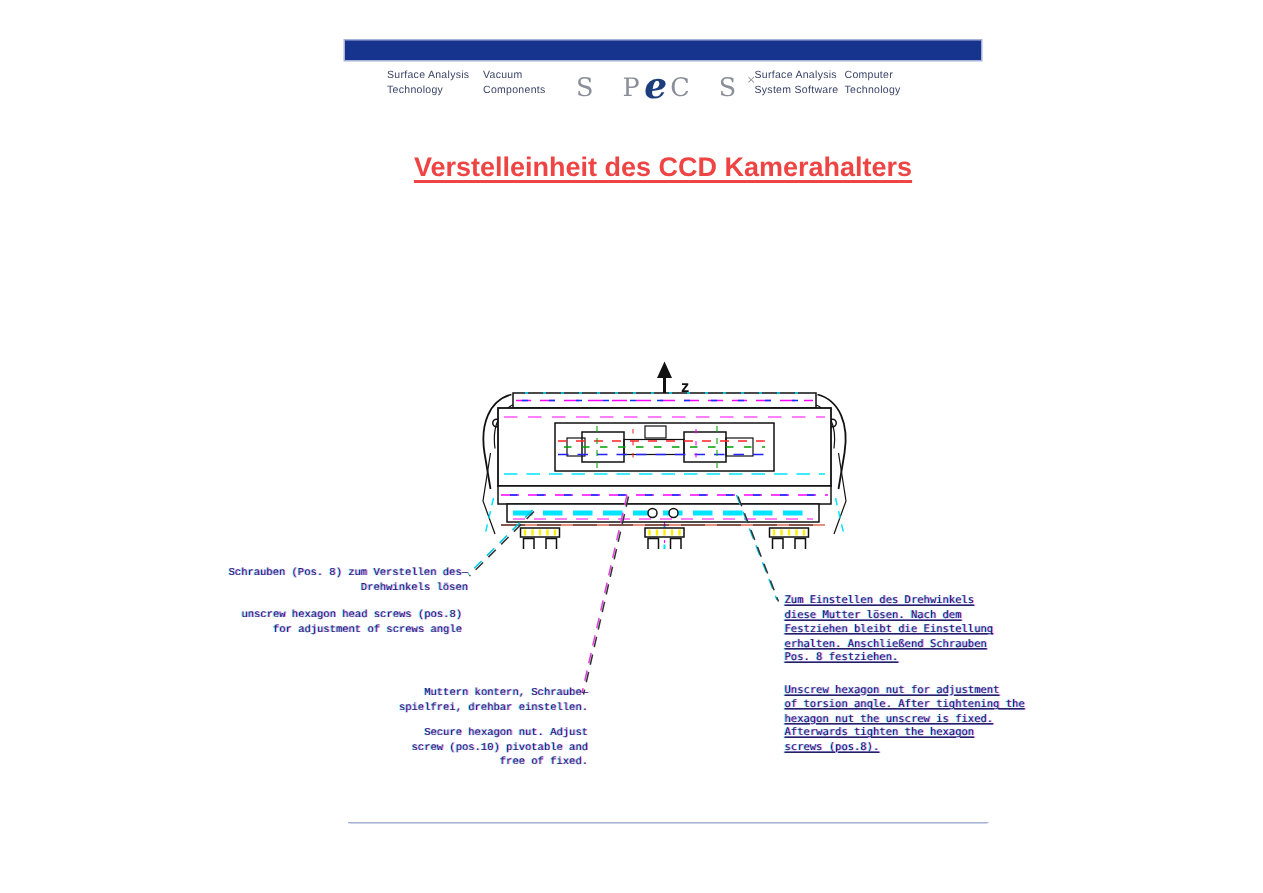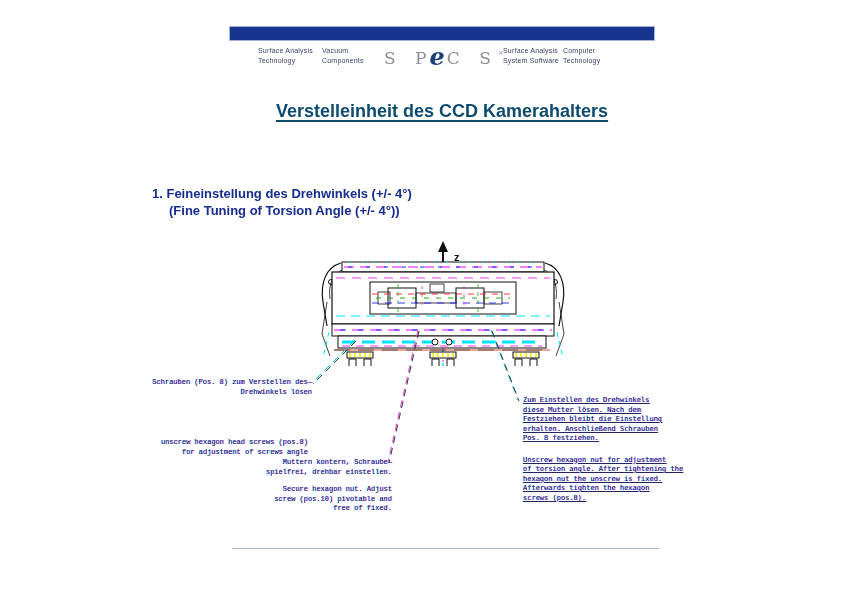--- a/index.html
+++ b/index.html
@@ -9,21 +9,21 @@
   .bar.top{left:230px;top:27px;width:424px;height:13px;}
   .bar.bottom{left:233px;top:549px;width:425px;height:18px;}
   .brand{position:absolute;font-size:7px;line-height:10px;color:#3a4468;letter-spacing:.2px;}
   .logo{position:absolute;left:384px;top:41px;width:110px;height:28px;white-space:nowrap;
         font-family:"DejaVu Serif",serif;color:#8a8f99;}
   .logo .lt{font-size:17px;letter-spacing:7px;}
   .logo .acc{font-style:italic;font-weight:bold;font-size:24px;color:#1d3e7c;
              position:relative;top:1px;margin:0 2px 0 -4px;}
   .logo .mark{font-size:7px;vertical-align:9px;letter-spacing:0;}
   .title{position:absolute;left:230px;top:100px;width:424px;text-align:center;
-         color:#0c4a6e;font-weight:bold;font-size:18px;line-height:23px;}
+         color:#ef4444;font-weight:bold;font-size:18px;line-height:23px;}
   .title .u{text-decoration:underline;text-decoration-thickness:2px;text-underline-offset:3px;}
   .section{position:absolute;left:152px;top:185px;color:#162c8e;font-weight:bold;
            font-size:13px;line-height:17px;}
   .section .l2{margin-left:17px;}
   .cad{position:absolute;font-family:"DejaVu Sans Mono",monospace;font-size:7px;
        line-height:9.5px;color:#232360;
        text-shadow:.6px 0 0 rgba(255,0,255,.55), -.6px 0 0 rgba(0,230,255,.6);}
   .cad.r{text-align:right;font-family:Liberation Mono, monospace;}
   .gap8{height:8px;} .gap12{height:12px;}
   svg text{font-family:"Liberation Sans",sans-serif;}
@@ -52,24 +52,20 @@
   </div>
   <div class="brand" style="left:563px;top:46px;">
     <div>Computer</div>
     <div>Technology</div>
   </div>
 
   <div class="title">
     <div class="u">Verstelleinheit des CCD Kamerahalters</div>
   </div>
 
-  <div class="section">
-    <div>1. Feineinstellung des Drehwinkels (+/- 4°)</div>
-    <div class="l2">(Fine Tuning of Torsion Angle (+/- 4°))</div>
-  </div>
 
   <svg viewBox="0 0 560 296" style="position:absolute;left:130px;top:236px;width:560px;height:296px;">
 
     <g>
       <line x1="313" y1="34" x2="313" y2="14" stroke="#111" stroke-width="2"></line>
       <polygon points="313,5 308,16 318,16" fill="#111"></polygon>
       <text x="324" y="25" font-size="11" font-weight="bold" fill="#111" id="zlab">z</text>
     </g>
 
     <line x1="313" y1="36" x2="313" y2="130" stroke="#00e5ff" stroke-width="1.4" stroke-dasharray="8 5"></line>
@@ -159,21 +155,21 @@
       <line x1="289" y1="95" x2="259" y2="227" stroke="#333"></line>
       <line x1="361" y1="94" x2="388" y2="164" stroke="#00c8e8"></line>
       <line x1="362" y1="95" x2="389" y2="165" stroke="#333"></line>
     </g>
   </svg>
 
   <div class="cad r" style="left:130px;top:378px;width:182px;">
     <div>Schrauben (Pos. 8) zum Verstellen des—</div>
     <div>Drehwinkels lösen</div>
   </div>
-  <div class="cad r" style="left:138px;top:406px;width:170px;margin-top:32px;">
+  <div class="cad r" style="left:138px;top:406px;width:170px;">
     <div>unscrew hexagon head screws (pos.8)</div>
     <div>for adjustment of screws angle</div>
   </div>
 
   <div class="cad r" style="left:240px;top:458px;width:152px;">
     <div>Muttern kontern, Schraube—</div>
     <div>spielfrei, drehbar einstellen.</div>
     <div class="gap8"></div>
     <div>Secure hexagon nut. Adjust</div>
     <div>screw (pos.10) pivotable and</div>

